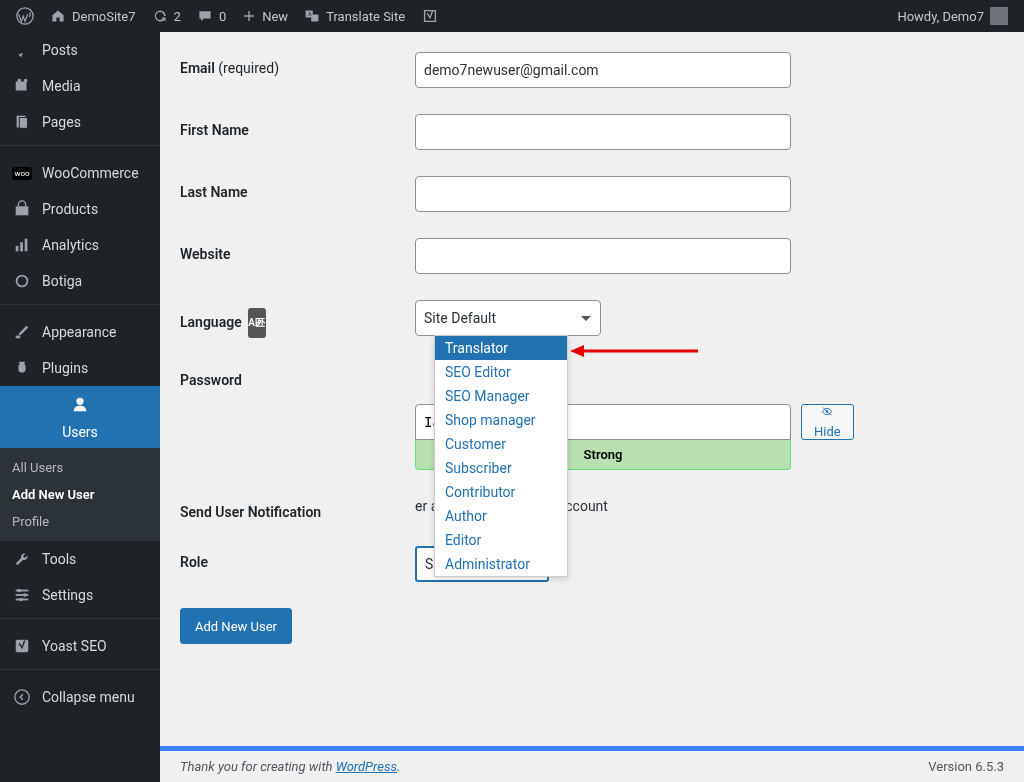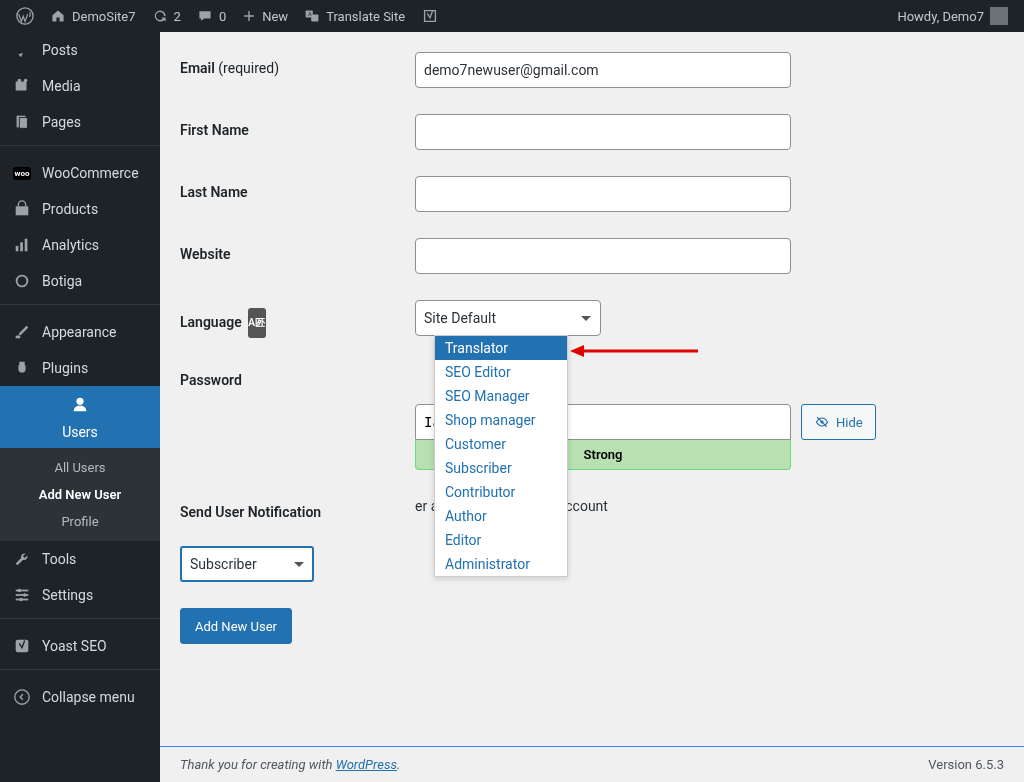--- a/index.html
+++ b/index.html
@@ -2,21 +2,21 @@
 <html><head>
   <meta charset="utf-8">
   <style>
     * { margin:0; padding:0; box-sizing:border-box; font-family:-apple-system,BlinkMacSystemFont,"Segoe UI",Roboto,sans-serif; }
     body { background:#f0f0f1; width:1024px; height:782px; overflow:hidden; position:relative; }
     #adminbar { height:32px; background:#1d2327; color:#c3c7ca; display:flex; align-items:center; font-size:13px; padding:0 8px; justify-content:space-between; }
     #adminbar .barleft, #adminbar .barright { display:flex; align-items:center; gap:0;justify-content:center; }
     .baritem { display:flex; align-items:center; gap:6px; padding:0 8px; height:32px; color:#c3c7ca; cursor:pointer; }
     .baritem svg, .navicon svg { fill:#9ca2a7; }
     .avatar { width:18px; height:18px; background:#6c7277; display:inline-block; }
-    #sidebar { position:absolute; left:0; top:32px; bottom:0; width:160px; background:#1d2327; color:#c3c7ca; font-size:14px;text-align:center; }
+    #sidebar { position:absolute; left:0; top:32px; bottom:0; width:160px; background:#1d2327; color:#c3c7ca; font-size:14px; }
     .nav { list-style:none; }
     .nav li { display:flex; align-items:center; gap:10px; padding:8px 12px; color:#d5dadd; cursor:pointer; }
     .nav li .navicon { width:20px; height:20px; display:flex; align-items:center; justify-content:center; }
     .nav li.current { background:#2271b1; color:#fff; position:relative;flex-direction:column; }
     .nav li.current .navicon svg { fill:#fff; }
     .nav li.current::after { content:''; position:absolute; right:-8px; top:50%; margin-top:-8px; border:8px solid transparent; border-right-color:#f0f0f1; }
     .subnav { list-style:none; background:#2c3338; padding:6px 0; }
     .subnav li { padding:6px 12px; font-size:13px; color:#b4b9be; }
     .subnav li.activesub { color:#fff; font-weight:600; }
     .nav .sep { height:5px; background:transparent; padding:0; margin:5px 0; border-top:1px solid #32373c; }
@@ -27,28 +27,28 @@
     .formfield { flex:1; }
     .txtinput { width:376px; height:36px; border:1px solid #8c8f94; border-radius:4px; background:#fff; padding:0 8px; font-size:14px; color:#2c3338; }
     .selinput { width:186px; height:36px; border:1px solid #8c8f94; border-radius:4px; background:#fff; padding:0 28px 0 8px; font-size:14px; color:#2c3338; appearance:none; position:relative; }
     .selwrap { position:relative; display:inline-block; }
     .selwrap::after { content:''; position:absolute; right:10px; top:50%; margin-top:-2px; border:5px solid transparent; border-top-color:#555; pointer-events:none; }
     .roleselect { width:134px; height:36px; border:2px solid #2271b1; border-radius:3px; background:#fff; padding:0 28px 0 8px; font-size:14px; color:#2c3338; appearance:none; }
     .passfield { display:flex; gap:10px; align-items:flex-start; }
     .passcol { width:376px; }
     .passinput { width:376px; height:36px; border:1px solid #8c8f94; border-radius:4px 4px 0 0; background:#fff; padding:0 8px; font-size:14px; font-family:Consolas,monospace; }
     .strength { width:376px; height:30px; background:#b8e0b0; border:1px solid #68de7c; border-top:0; border-radius:0 0 4px 4px; display:flex; align-items:center; justify-content:center; font-weight:600; font-size:13px; color:#000000; }
-    .hidebtn { height:36px; padding:0 12px; border:1px solid #2271b1; background:#f6f7f7; color:#2271b1; border-radius:3px; display:flex; align-items:center; gap:6px; font-size:13px; cursor:pointer; }
+    .hidebtn { height:36px; padding:0 12px; border:1px solid #2271b1; background:#f6f7f7; color:#2271b1; border-radius:3px; display:flex; align-items:center; gap:6px; font-size:13px; cursor:pointer;flex-direction:column; }
     .notiftext { font-size:14px; color:#2c3338; }
     .primarybtn { height:36px; padding:0 14px; background:#2271b1; color:#fff; border:1px solid #2271b1; border-radius:3px; font-size:13px; cursor:pointer; }
     #dropdown { position:absolute; left:434px; top:335px; width:134px; background:#fff; border:1px solid #ccc; box-shadow:0 2px 6px rgba(0,0,0,0.15); z-index:50; }
     .ddi { padding:4px 10px; font-size:14px; color:#2271b1; cursor:pointer; }
     .ddi.sel { background:#2271b1; color:#fff; }
     #arrow { position:absolute; left:570px; top:343px; width:128px; height:16px; z-index:60; }
-    #footer { position:absolute; bottom:0; left:0; right:0; height:36px; display:flex; align-items:center; justify-content:space-between; padding:0 20px; font-size:13px; color:#50575e; font-style:italic; border-top:1px solid #3b82f6; background:#f0f0f1; }
+    #footer { position:absolute; bottom:0; left:0; right:0; height:36px; display:flex; align-items:center; justify-content:space-between; padding:0 20px; font-size:13px; color:#50575e; font-style:italic; border-top:5px solid #3b82f6; background:#f0f0f1; }
     #footer a { color:#2271b1; text-decoration:underline; }
     .langicon { display:inline-flex; width:18px; height:30px; background:#555; border-radius:3px; color:#fff; font-size:10px; align-items:center; justify-content:center; margin-left:6px; vertical-align:middle; }
   </style>
 </head>
 <body>
 
 <div id="adminbar">
   <div class="barleft">
     <div class="baritem">
         <svg width="18" height="18" viewBox="0 0 20 20">
@@ -128,21 +128,21 @@
           <svg width="18" height="18" viewBox="0 0 20 20">
             <rect x="4" y="3" width="10" height="13" fill="#9ca2a7"></rect>
             <rect x="7" y="5" width="9" height="12" fill="#9ca2a7" stroke="#1d2327" stroke-width="1"></rect>
           </svg>
         </span>
         <span>Pages</span>
       </li>
     <li class="sep"></li>
     <li>
         <span class="navicon">
-          <span style="background:#000000;color:#fff;font-size:8px;font-weight:700;padding:2px 2px;border-radius:3px;">woo</span>
+          <span style="background:#000000;color:#fff;font-size:8px;font-weight:400;padding:2px 2px;border-radius:3px;">woo</span>
         </span>
         <span>WooCommerce</span>
       </li>
     <li>
         <span class="navicon">
           <svg width="18" height="18" viewBox="0 0 20 20">
             <rect x="3" y="7" width="14" height="10" fill="#9ca2a7"></rect>
             <path d="M6 7V5a4 4 0 018 0v2" fill="none" stroke="#9ca2a7" stroke-width="1.5"></path>
           </svg>
         </span>
@@ -291,20 +291,21 @@
       </div>
     </div>
   </div>
 
   <div class="formrow">
     <div class="formlabel">Send User Notification</div>
     <div class="formfield"><span class="notiftext">er an email about their account</span></div>
   </div>
 
   <div class="formrow">
+    <div class="formlabel">Role</div>
     <div class="formfield"><span class="selwrap"><select class="roleselect"><option>Subscriber</option></select></span></div>
   </div>
 
   <div class="formrow">
     <button class="primarybtn">Add New User</button>
   </div>
 
   <div id="footer">
     <span><span>Thank you for creating with </span><a href="#">WordPress</a><span>.</span></span>
     <span style="font-style:normal">Version 6.5.3</span>

